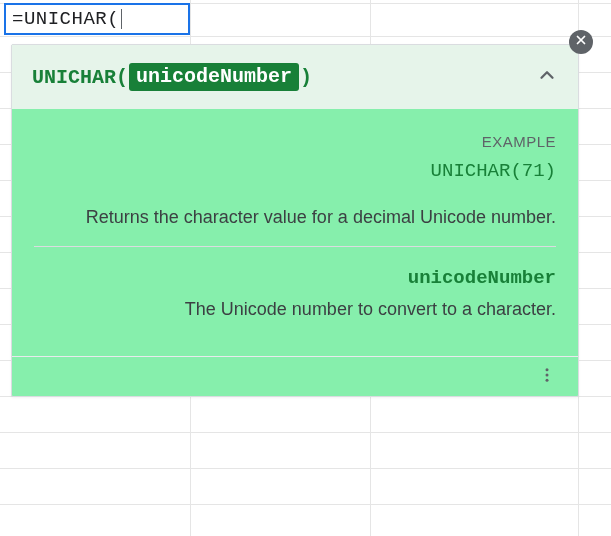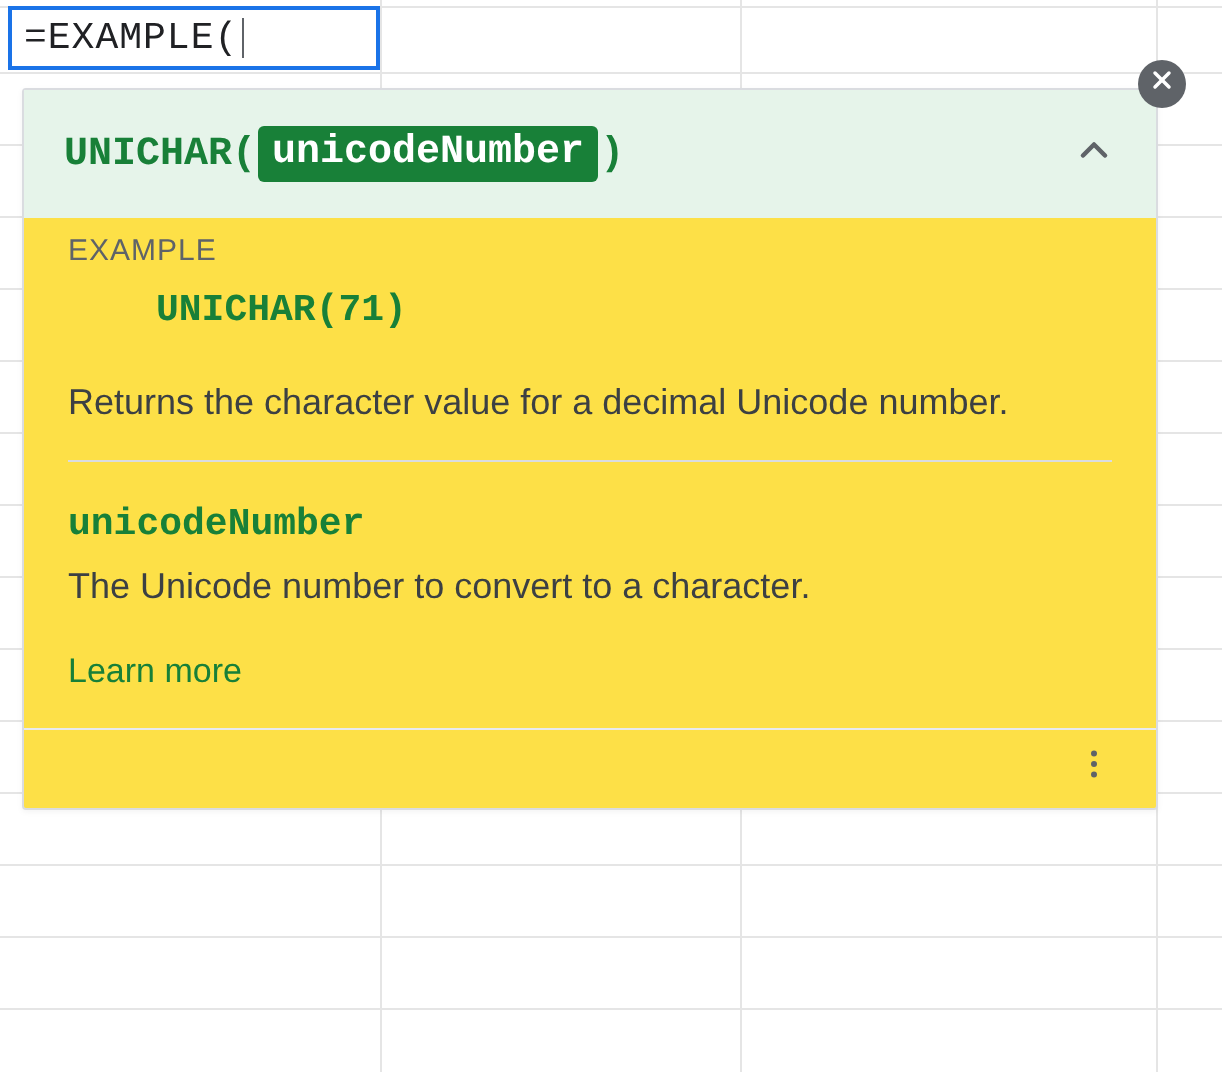--- a/index.html
+++ b/index.html
@@ -60,21 +60,21 @@
     cursor: pointer;
     z-index: 5;
   }
   .close-btn svg { width: 14px; height: 14px; }
 
   .tooltip-card {
     position: absolute;
     top: 44px;
     left: 11px;
     width: 568px;
-    background: #fde047;
+    background: #86efac;
     border: 1px solid #dadce0;
     box-shadow: 0 1px 3px rgba(0,0,0,0.05);
     border-radius: 2px;
     z-index: 3;
   }
   .card-header {
     background: #e6f4ea;
     padding: 18px 20px 18px 20px;
     display: flex;
     align-items: center;
@@ -96,33 +96,34 @@
     margin: 0 1px;
     font-weight: 600;
   }
   .collapse-btn {
     cursor: pointer;
     color: #5f6368;
   }
   .collapse-btn svg { width: 22px; height: 22px; }
 
   .card-body {
-    padding: 8px 22px 14px 22px;
+    padding: 24px 22px 14px 22px;
+    text-align: right;
   }
   .section-label {
     font-size: 15px;
     color: #5f6368;
     letter-spacing: 0.5px;
     margin-bottom: 10px;
   }
   .example-text {
     font-family: "Consolas","Courier New",monospace;
     font-size: 19px;
     color: #188038;
-    font-weight: 700;
+    font-weight: 400;
     margin-bottom: 22px;
     margin-left: 44px;
   }
   .about-text {
     font-size: 18px;
     color: #3c4043;
     line-height: 1.45;
     margin-bottom: 16px;
   }
   .divider {
@@ -183,21 +184,21 @@
   <div class="gridline-h" style="top:288px"></div>
   <div class="gridline-h" style="top:324px"></div>
   <div class="gridline-h" style="top:360px"></div>
   <div class="gridline-h" style="top:396px"></div>
   <div class="gridline-h" style="top:432px"></div>
   <div class="gridline-h" style="top:468px"></div>
   <div class="gridline-h" style="top:504px"></div>
 </div>
 
 <div class="formula-cell">
-  <span>=EXAMPLE(</span>
+  <span>=UNICHAR(</span>
   <span class="cursor-blink"></span>
 </div>
 
 <div class="close-btn">
   <span>
     <svg viewBox="0 0 24 24" fill="none" stroke="#fff" stroke-width="3" stroke-linecap="round">
       <line x1="6" y1="6" x2="18" y2="18"></line>
         <line x1="18" y1="6" x2="6" y2="18"></line>
     </svg>
   </span>
@@ -224,21 +225,20 @@
     <div class="section-label">EXAMPLE</div>
     <div class="example-text">UNICHAR(71)</div>
 
     <div class="about-text">Returns the character value for a decimal Unicode number.</div>
 
     <div class="divider"></div>
 
     <div class="param-name">unicodeNumber</div>
     <div class="param-desc">The Unicode number to convert to a character.</div>
 
-    <span class="learn-more">Learn more</span>
   </div>
 
   <div class="card-footer">
     <div class="more-btn">
       <span>
         <svg viewBox="0 0 24 24" fill="#5f6368">
           <circle cx="12" cy="5" r="2"></circle>
             <circle cx="12" cy="12" r="2"></circle>
             <circle cx="12" cy="19" r="2"></circle>
         </svg>

